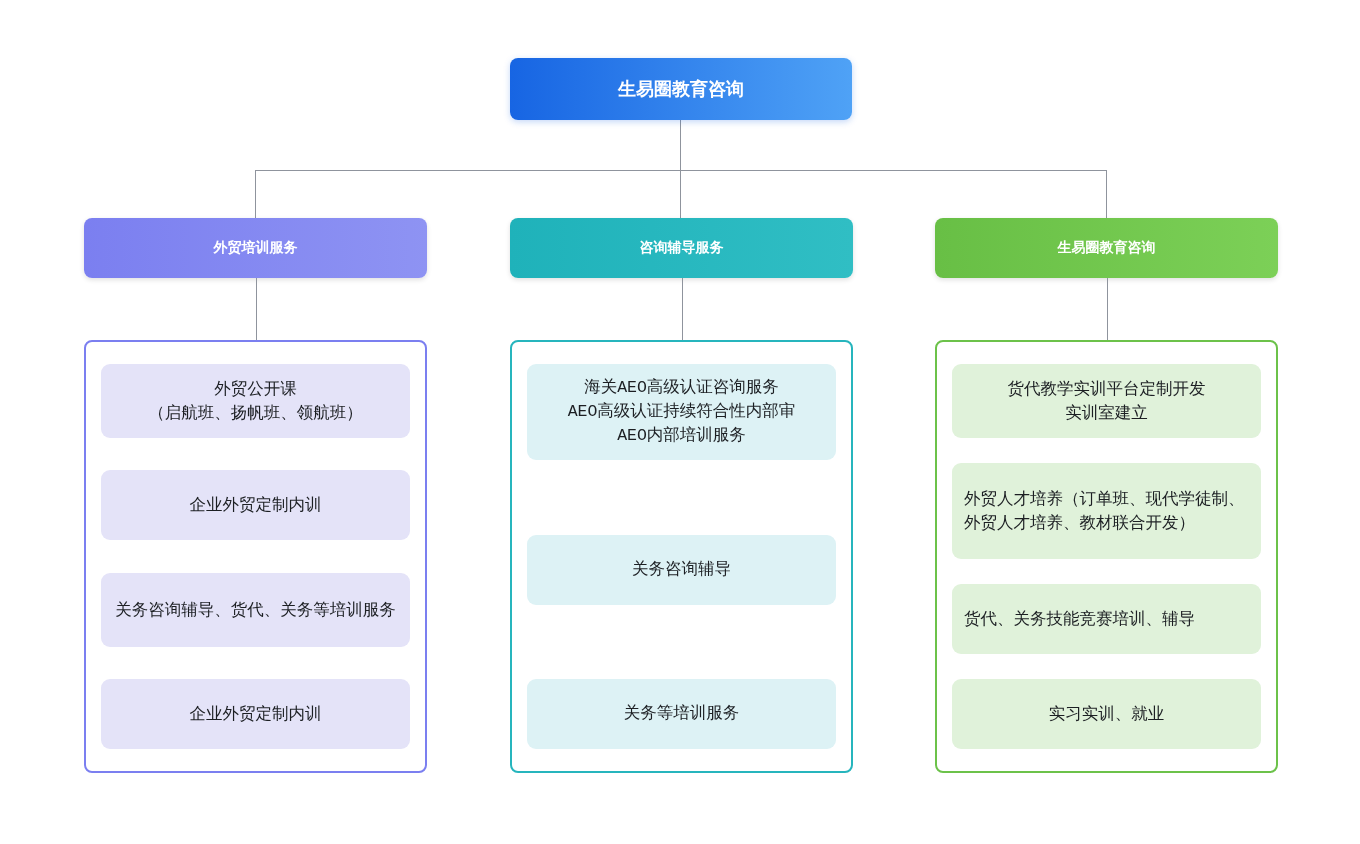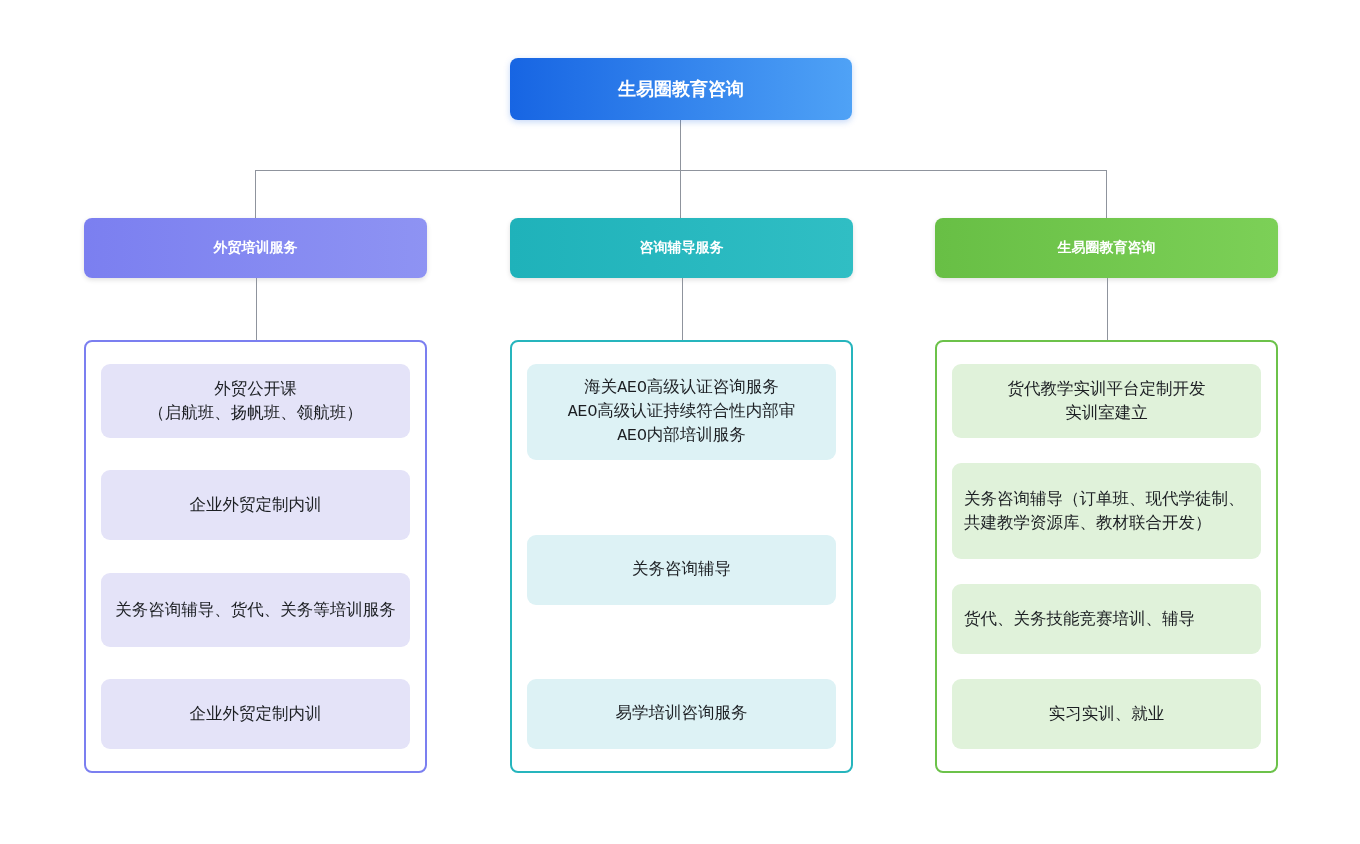--- a/index.html
+++ b/index.html
@@ -114,31 +114,31 @@
   <div class="branch col-1" style="--header-from: #1fb2ba; --header-to: #30bec4; --border: #26b5bd; --item-bg: #ddf2f5;">
     <div class="branch-header">
       <span>咨询辅导服务</span>
     </div>
     <div class="branch-connector line"></div>
     <div class="branch-box">
       <div class="leaf lines-3">海关AEO高级认证咨询服务
 AEO高级认证持续符合性内部审
 AEO内部培训服务</div>
       <div class="leaf lines-1">关务咨询辅导</div>
-      <div class="leaf lines-1">易学培训咨询服务</div>
+      <div class="leaf lines-1">关务等培训服务</div>
     </div>
   </div>
 
   <div class="branch col-2" style="--header-from: #68bf45; --header-to: #7cd057; --border: #6cc24a; --item-bg: #e0f2da;">
     <div class="branch-header">
       <span>生易圈教育咨询</span>
     </div>
     <div class="branch-connector line"></div>
     <div class="branch-box">
       <div class="leaf lines-2">货代教学实训平台定制开发
 实训室建立</div>
-      <div class="leaf lines-3 align-left">关务咨询辅导（订单班、现代学徒制、共建教学资源库、教材联合开发）</div>
+      <div class="leaf lines-3 align-left">外贸人才培养（订单班、现代学徒制、外贸人才培养、教材联合开发）</div>
       <div class="leaf lines-1 align-left">货代、关务技能竞赛培训、辅导</div>
       <div class="leaf lines-1">实习实训、就业</div>
     </div>
   </div>
 
 </div>
 
 </body></html>

